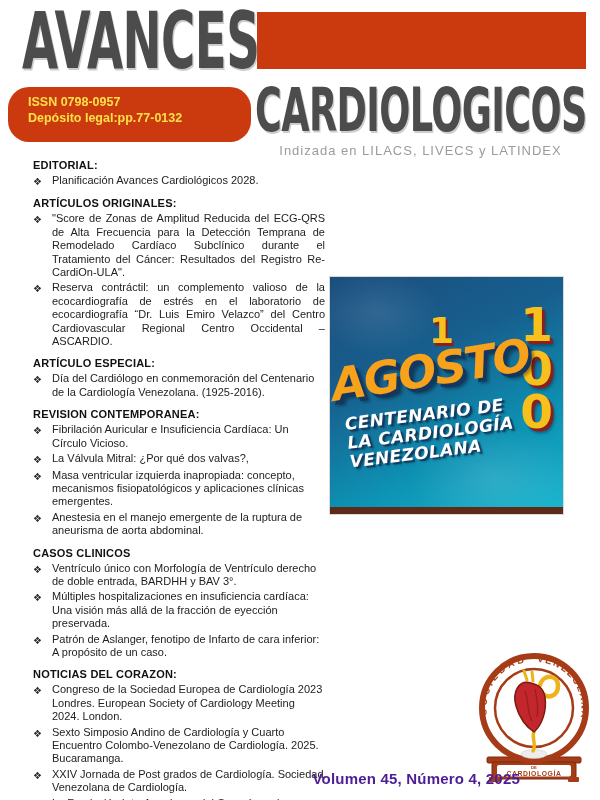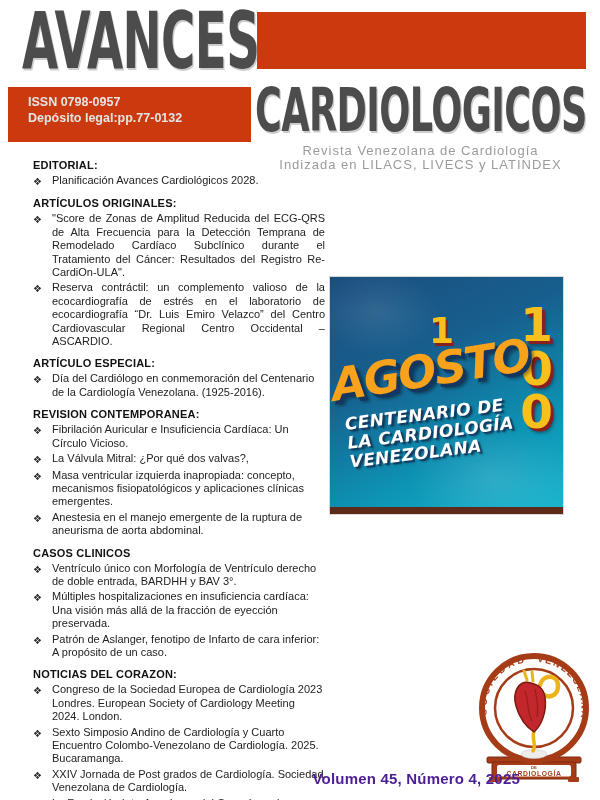--- a/index.html
+++ b/index.html
@@ -7,22 +7,22 @@
         font-family:"Liberation Sans",sans-serif;padding-left:48px;}
 
   
   .avances{position:absolute;left:22px;top:2px;font-size:78px;line-height:1;
            font-weight:800;color:#4c4c4c;letter-spacing:-1px;
            transform:scaleX(.60);transform-origin:left top;
            text-shadow:2px 2px 0 rgba(130,130,130,.4);white-space:nowrap;z-index:2;
            font-family:"DejaVu Sans",sans-serif;}
   .topbar{position:absolute;left:257px;top:12px;width:329px;height:57px;z-index:1;}
   .issnbox{position:absolute;left:8px;top:87px;width:243px;height:55px;z-index:1;
-           color:#e5e5e5;font-weight:bold;font-size:12.5px;line-height:1.25;
-           padding:8px 0 0 20px;box-sizing:border-box;}
+           color:#fde047;font-weight:bold;font-size:12.5px;line-height:1.25;
+           padding:8px 0 0 20px;box-sizing:border-box;border-radius:21px;}
   .cardio{position:absolute;left:255px;top:80px;font-size:60px;line-height:1;
           font-weight:800;color:#4c4c4c;letter-spacing:-1px;
           transform:scaleX(.61);transform-origin:left top;
           text-shadow:2px 2px 0 rgba(130,130,130,.4);white-space:nowrap;z-index:2;
           font-family:"DejaVu Sans",sans-serif;}
   .subtitle{position:absolute;left:248px;top:144px;width:345px;text-align:center;
             color:#9b9b9b;font-size:13px;line-height:14px;letter-spacing:1px;z-index:2;}
 
   
   .toc{position:absolute;left:33px;top:159px;width:292px;color:#222222;}
@@ -72,21 +72,20 @@
 <div class="page">
 
   <div class="avances">AVANCES</div>
   <div class="topbar" style="background:#cb3a0f;"></div>
   <div class="issnbox" style="background:#cb3a0f;">
     <div>ISSN 0798-0957</div>
     <div>Depósito legal:pp.77-0132</div>
   </div>
   <div class="cardio">CARDIOLOGICOS</div>
   <div class="subtitle">
-    <div>Revista Venezolana de Cardiología</div>
     <div>Indizada en LILACS, LIVECS y LATINDEX</div>
   </div>
 
   <div class="toc">
       <div class="toc-section">
         <div class="toc-heading">EDITORIAL:</div>
         <div class="toc-item">
           <span class="bullet">❖</span>
           <span class="item-text">Planificación Avances Cardiológicos 2028.</span>
         </div>

